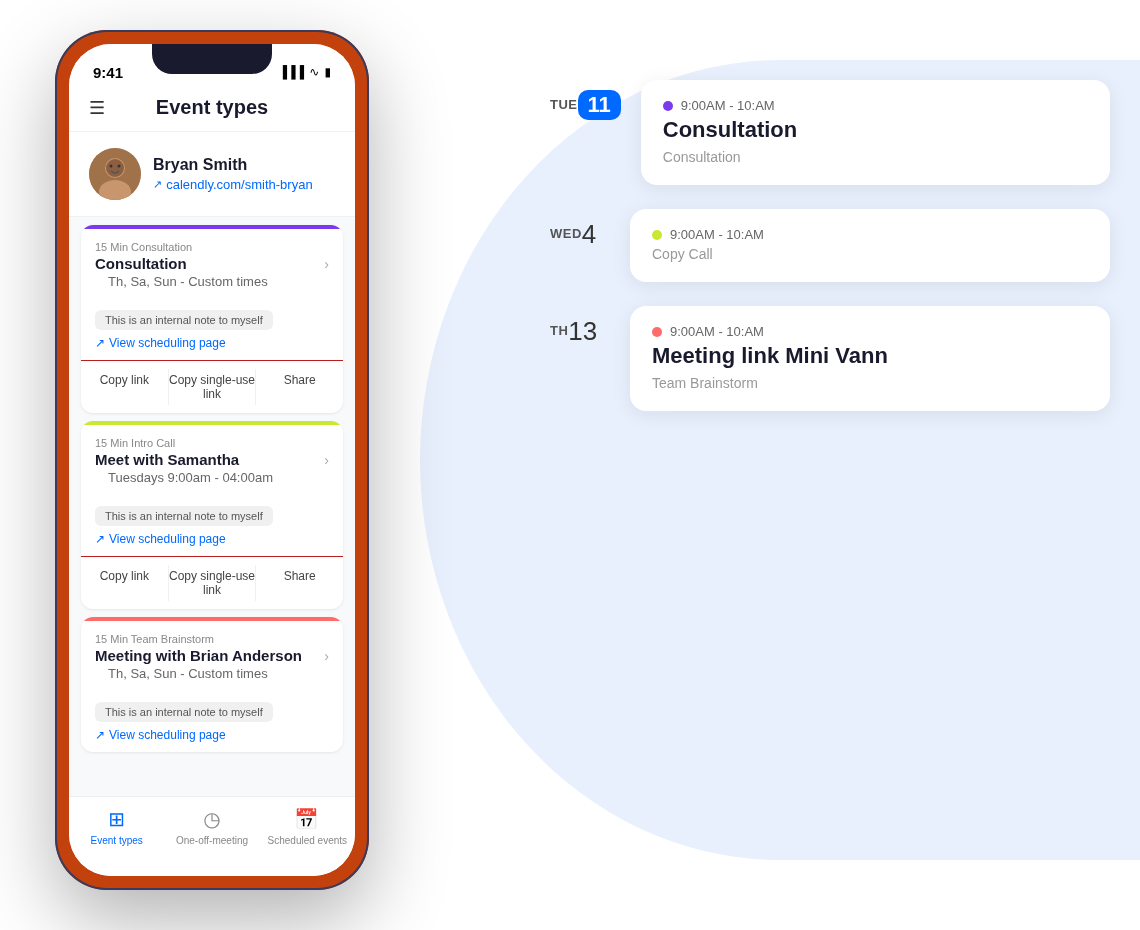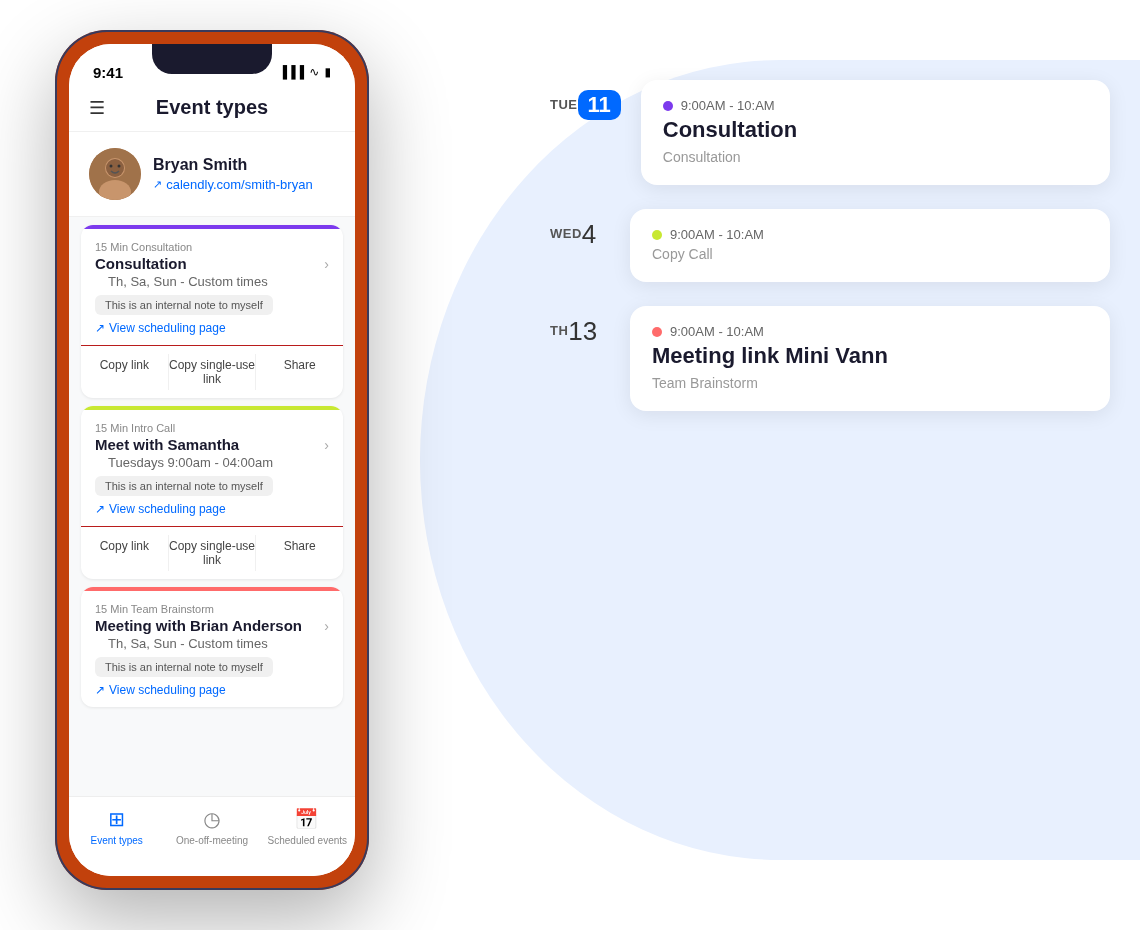--- a/index.html
+++ b/index.html
@@ -202,21 +202,21 @@
       margin-left: 13px;
     }
 
     .event-note {
       background: #f0f0f0;
       border-radius: 6px;
       padding: 4px 10px;
       font-size: 11px;
       color: #555;
       display: inline-block;
-      margin-top: 6px;
+      margin-top: 21px;
     }
 
     .view-scheduling {
       font-size: 12px;
       color: #0069ff;
       margin-top: 6px;
       display: flex;
       align-items: center;
       gap: 4px;
       padding-bottom: 10px;

